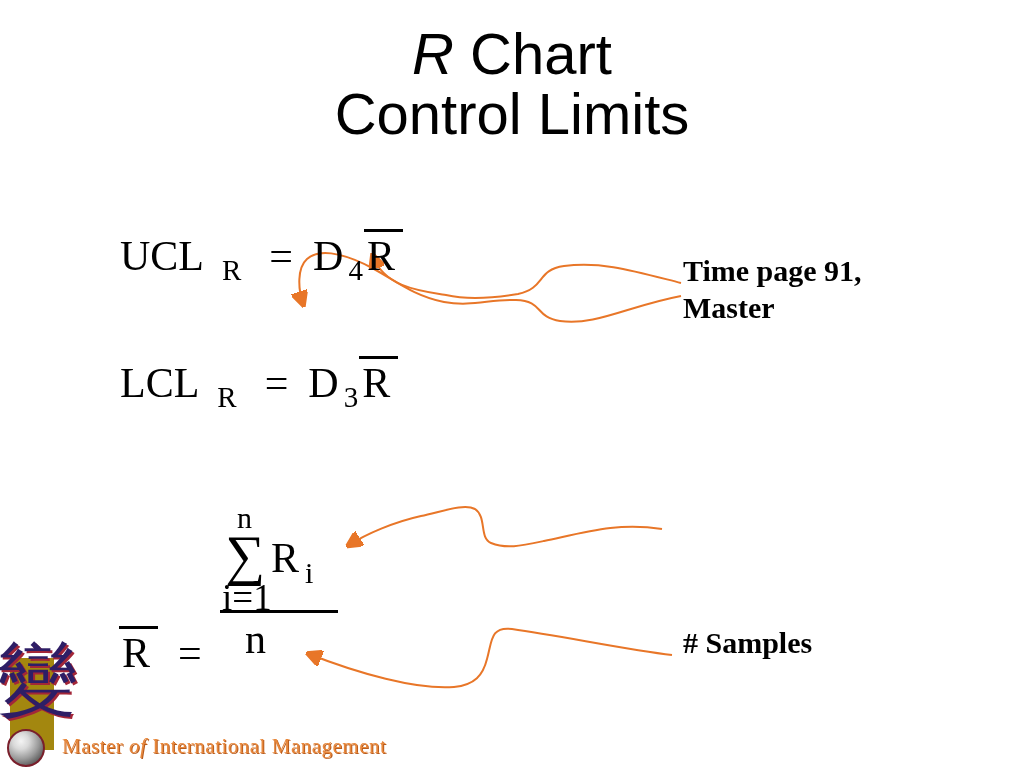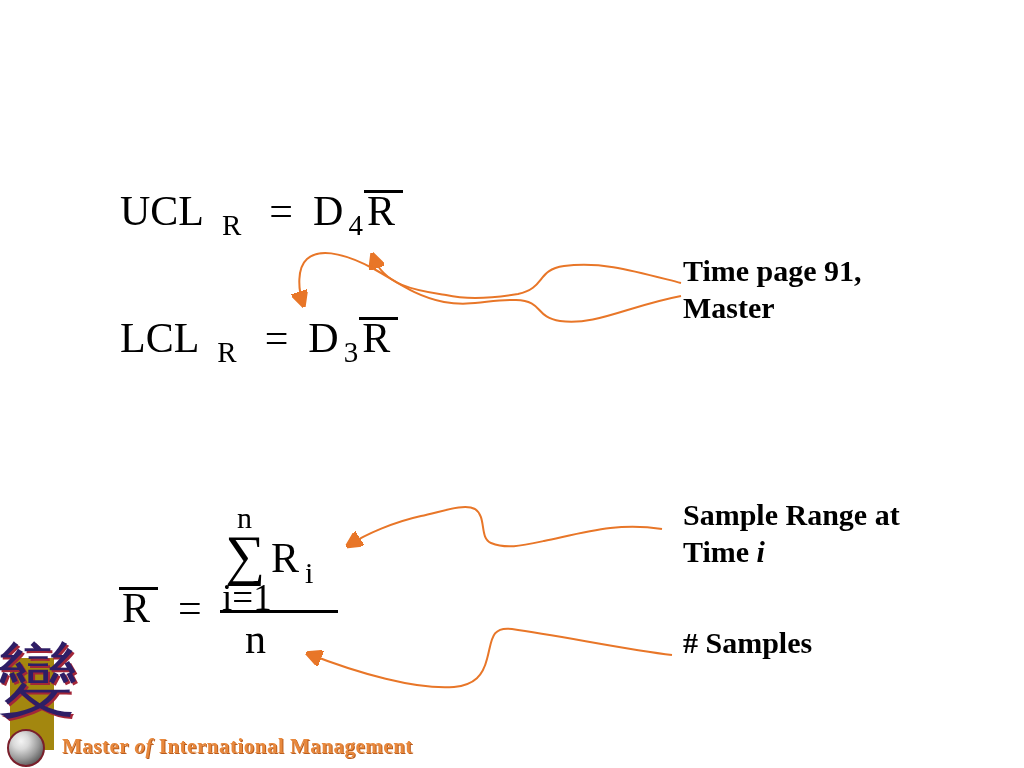--- a/index.html
+++ b/index.html
@@ -16,21 +16,21 @@
     position:relative;width:1024px;height:768px;background:#ffffff;
     overflow:hidden;font-family:"Liberation Serif",serif;color:var(--c-ink);
   }
   .arrows{position:absolute;left:0;top:0;width:1024px;height:768px;pointer-events:none;}
   .arrows path{fill:none;stroke:var(--c-arrow);stroke-width:2;}
   .title{
     position:absolute;left:0;top:24px;width:1024px;text-align:center;
     font-family:"Liberation Sans",sans-serif;font-size:58px;line-height:60px;
     letter-spacing:0px;color:var(--c-ink);
   }
-  .frow{position:absolute;white-space:nowrap;font-size:42px;line-height:50px;}
+  .frow{position:absolute;white-space:nowrap;font-size:42px;line-height:62px;margin-top:39px;}
   .fsub{font-size:29px;vertical-align:-10px;}
   .overbar{position:relative;display:inline-block;padding:0 6px 0 2px;}
   .overbar::before{
     content:"";position:absolute;left:-1px;right:-2px;top:4px;
     border-top:3px solid var(--c-ink);
   }
   .sigpart{position:absolute;line-height:1;}
   .fracline{position:absolute;left:220px;top:610px;width:118px;height:3px;background:var(--c-ink);}
   .callout{
     position:absolute;left:683px;font-weight:bold;font-size:30px;line-height:37px;
@@ -41,21 +41,21 @@
     position:absolute;left:-3px;top:640px;font-size:80px;line-height:80px;
     color:var(--c-logo-purple);text-shadow:2px 2px 0 var(--c-logo-red);
     font-family:"Liberation Serif",serif;
   }
   .globe{
     position:absolute;left:7px;top:729px;width:34px;height:34px;border-radius:50%;
     border:2px solid #7A1F2B;
     background:radial-gradient(circle at 35% 30%, #f4f4f4 0%, #d9d9d9 25%, #9a9a9a 55%, #5a5a5a 80%, #3f3f3f 100%);
   }
   .footer-text{
-    position:absolute;left:62px;top:734px;font-size:21px;line-height:24px;font-weight:bold;
+    position:absolute;left:62px;top:734px;font-size:21px;line-height:24px;font-weight:normal;
     font-family:"Liberation Serif",serif;color:var(--c-footer-orange);
     text-shadow:1px 1px 0 var(--c-footer-orange-dark);letter-spacing:0.5px;white-space:nowrap;
   }
 </style>
 </head>
 <body>
 
 <div class="slide">
 
   <svg class="arrows" viewBox="0 0 1024 768" xmlns="http://www.w3.org/2000/svg">
@@ -63,20 +63,24 @@
       <marker id="ah" viewBox="0 0 10 10" refX="8" refY="5" markerWidth="8" markerHeight="8" orient="auto-start-reverse">
         <path d="M0,0 L10,5 L0,10 z" style="fill:var(--c-arrow)"></path>
       </marker>
     </defs>
     <path d="M 681 283 C 634 271 602 261 564 266 C 536 270 546 288 518 294 C 494 298 468 300 446 295 C 420 291 384 287 373 256" marker-end="url(#ah)"></path>
     <path d="M 681 296 C 628 306 596 326 560 321 C 534 317 544 301 516 300 C 490 299 472 307 444 302 C 414 296 396 281 374 269 C 352 257 322 246 307 259 C 297 268 298 289 303 304" marker-end="url(#ah)"></path>
     <path d="M 662 529 C 618 522 586 532 544 541 C 520 546 506 549 491 543 C 479 538 487 517 475 509 C 464 503 441 512 421 516 C 394 522 366 534 349 545" marker-end="url(#ah)"></path>
     <path d="M 672 655 C 628 650 562 636 512 629 C 490 626 492 642 487 659 C 483 675 475 685 454 687 C 417 690 357 673 309 654" marker-end="url(#ah)"></path>
   </svg>
 
+  <div class="title">
+    <div><i>R</i><span> Chart</span></div>
+    <div>Control Limits</div>
+  </div>
 
   <div class="frow" style="left:120px;top:186px">
     <span>UCL</span><span class="fsub" style="margin-left:18px">R</span><span style="margin-left:28px">=</span><span style="margin-left:20px">D</span><span class="fsub" style="margin-left:5px">4</span><span class="overbar" style="margin-left:2px">R</span>
   </div>
 
   <div class="frow" style="left:120px;top:313px">
     <span>LCL</span><span class="fsub" style="margin-left:18px">R</span><span style="margin-left:28px">=</span><span style="margin-left:20px">D</span><span class="fsub" style="margin-left:5px">3</span><span class="overbar" style="margin-left:2px">R</span>
   </div>
 
   <div class="frow" style="left:120px;top:583px">
@@ -87,24 +91,20 @@
   <div class="sigpart" style="left:271px;top:537px;font-size:42px">R</div>
   <div class="sigpart" style="left:305px;top:558px;font-size:30px">i</div>
   <div class="sigpart" style="left:222px;top:579px;font-size:37px">i=1</div>
   <div class="fracline"></div>
   <div class="sigpart" style="left:245px;top:618px;font-size:42px">n</div>
 
   <div class="callout" style="top:252px">
     <div>Time page 91,</div>
     <div>Master</div>
   </div>
-  <div class="callout" style="top:496px">
-    <div>Sample Range at</div>
-    <div><span>Time</span> <i>i</i></div>
-  </div>
   <div class="callout" style="top:624px"># Samples</div>
 
   <div class="logo-rect"></div>
   <div class="logo-char">變</div>
   <div class="globe"></div>
   <div class="footer-text">
     <span>Master </span><i>of</i><span> International Management</span>
   </div>
 
 </div>

